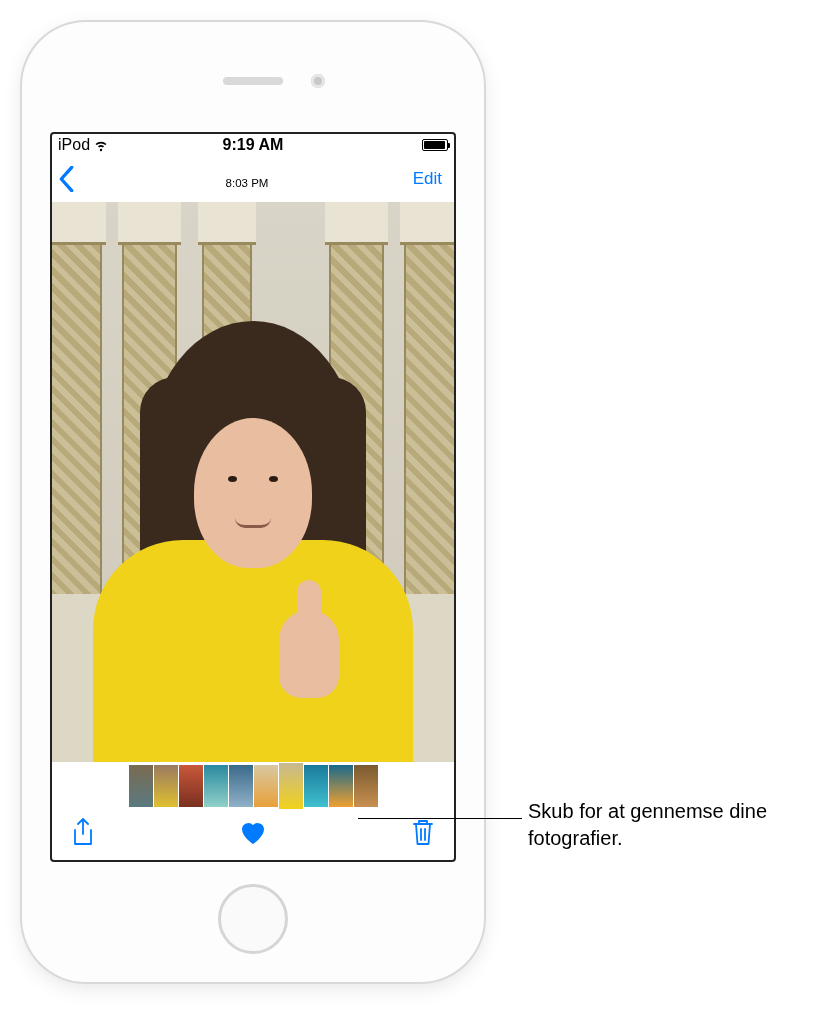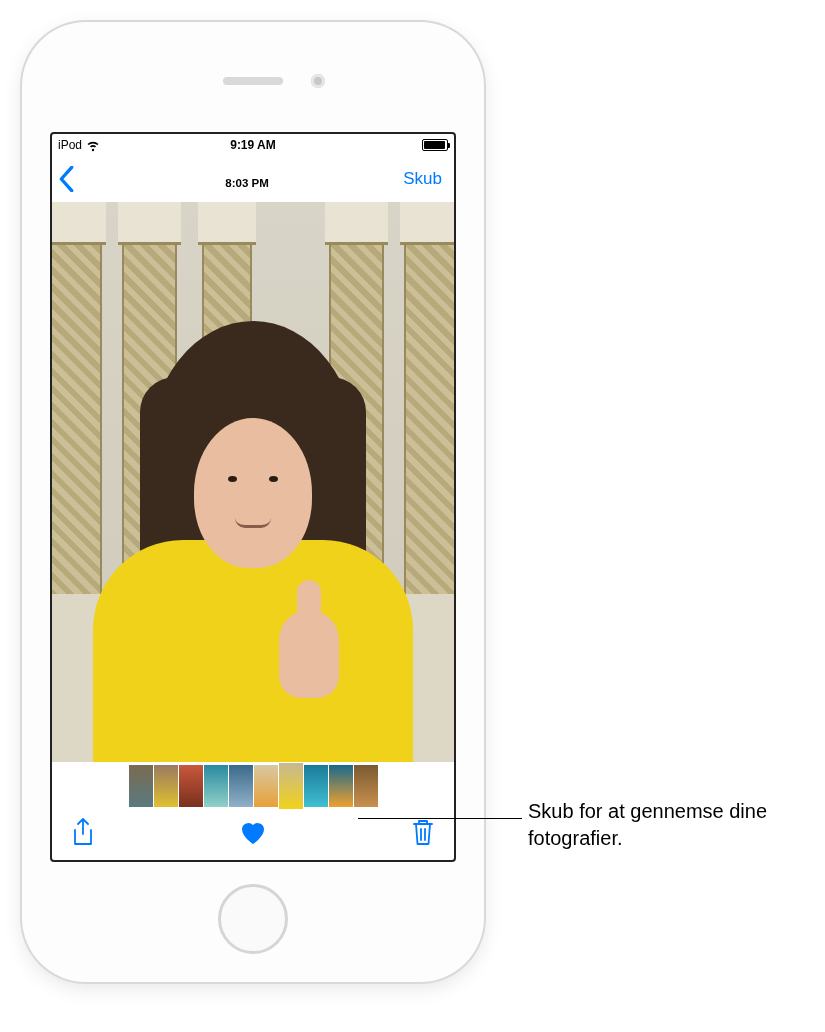--- a/index.html
+++ b/index.html
@@ -50,21 +50,21 @@
     background: #fff;
     display: flex;
     flex-direction: column;
     overflow: hidden;
   }
   
   .status {
     height: 22px;
     display: flex;
     align-items: center;
-    font-size: 12px;
+    font-size: 16px;
     font-weight: 500;
     padding: 0 6px;
     color: #000;
   }
   .status .left { flex: 1; display: flex; align-items: center; gap: 4px; }
   .status .center { flex: 1; text-align: center; font-weight: 600; }
   .status .right { flex: 1; display: flex; justify-content: flex-end; align-items: center; }
   .wifi-icon { width: 14px; height: 14px; }
   .battery { width: 26px; height: 12px; border: 1px solid #000; border-radius: 2px; position: relative; }
   .battery::after { content:""; position:absolute; right:-3px; top:3px; width:2px; height:5px; background:#000; border-radius:0 1px 1px 0;}
@@ -74,21 +74,21 @@
     height: 46px;
     display: flex;
     align-items: center;
     padding: 0 6px;
     border-bottom: 0;
   }
   .nav .back { width: 44px; display:flex; align-items:center; justify-content:flex-start; color:#007aff; }
   .nav .back svg { width: 17px; height: 26px; }
   .nav .title-block { flex:1; text-align:center; line-height:1.1; }
   .nav .title-line1 { font-size: 14.5px; font-weight:600; color:#000; }
-  .nav .title-line2 { font-size: 11.5px; color:#000; margin-top:9px;font-weight:bold; }
+  .nav .title-line2 { font-size: 11.5px; color:#000; margin-top:9px; }
   .nav .edit { width: 56px; text-align:right; color:#007aff; font-size:17px; padding-right:6px;}
   
   .photo {
     flex: 1;
     background: linear-gradient(#d8d4c7, #cfc9b9);
     position: relative;
     overflow: hidden;
   }
   
   .pillar {
@@ -224,21 +224,21 @@
 
     <div class="nav">
       <div class="back">
         <svg viewBox="0 0 12 20">
             <path fill="none" stroke="#007aff" stroke-width="2.6" stroke-linecap="round" stroke-linejoin="round" d="M10 1 2 10l8 9"></path>
           </svg>
       </div>
       <div class="title-block">
         <div class="title-line2">8:03 PM</div>
       </div>
-      <div class="edit">Skub</div>
+      <div class="edit">Edit</div>
     </div>
 
     <div class="photo">
       <div class="floor"></div>
       <div class="pillar p1"></div>
       <div class="pillar p2"></div>
       <div class="pillar p3"></div>
       <div class="pillar p4"></div>
       <div class="pillar p5"></div>
       <div class="person">

